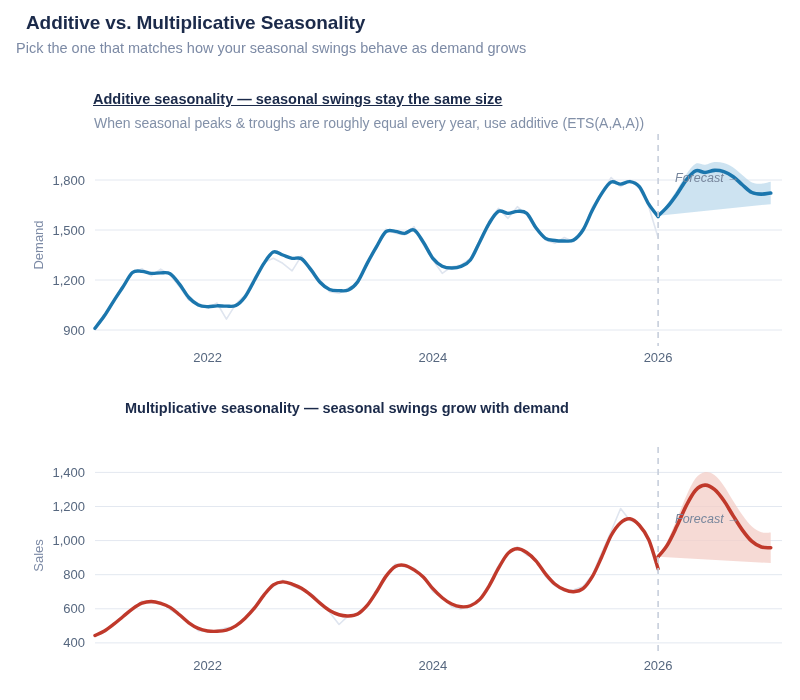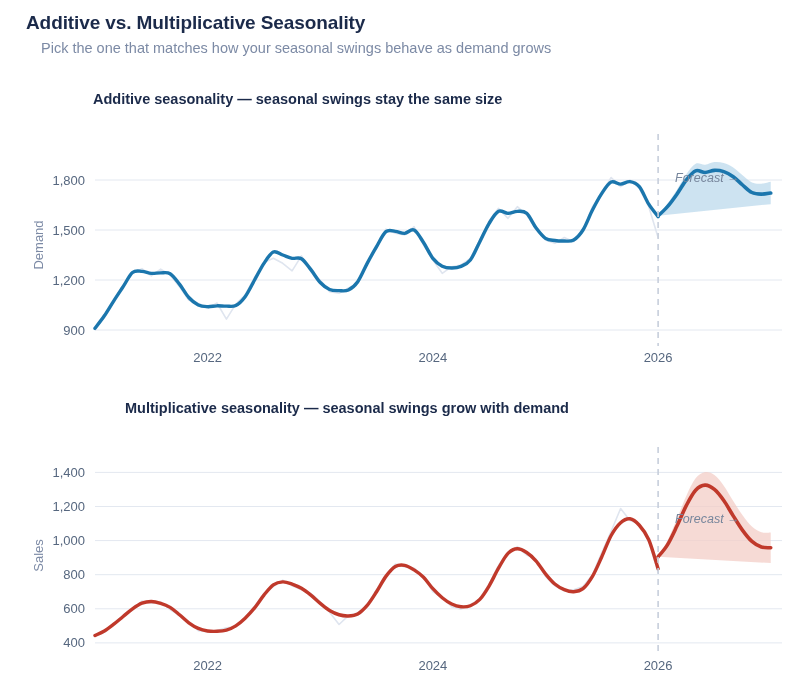--- a/index.html
+++ b/index.html
@@ -28,21 +28,21 @@
     left: 26px;
     top: 12px;
     font-size: 19px;
     font-weight: bold;
     color: #1b2a4a;
     letter-spacing: -0.1px;
     white-space: nowrap;
   }
   .hdr-sub {
     position: absolute;
-    left: 41px;
+    left: 16px;
     top: 40px;
     font-size: 14.5px;
     font-weight: normal;
     color: #7c8aa5;
     white-space: nowrap;
   }
 
   
   .panel-title {
     position: absolute;
@@ -114,21 +114,22 @@
   }
 </style>
 </head>
 <body>
 
 <div class="page">
 
   <div class="hdr-title">Additive vs. Multiplicative Seasonality</div>
   <div class="hdr-sub">Pick the one that matches how your seasonal swings behave as demand grows</div>
 
-  <div class="panel-title" style="left:93px; top:91px;">Additive seasonality — seasonal swings stay the same size</div>
+  <div class="panel-title" style="left:93px; top:91px;text-decoration:underline;">Additive seasonality — seasonal swings stay the same size</div>
+  <div class="panel-sub" style="left:94px; top:115px;">When seasonal peaks &amp; troughs are roughly equal every year, use additive (ETS(A,A,A))</div>
 
   <svg class="chart-svg" id="svg-additive" width="800" height="700">
       <line x1="95" x2="782" y1="330" y2="330" class="gridline"></line>
       <text x="85" y="334.5" text-anchor="end" class="tick-text">900</text>
       <line x1="95" x2="782" y1="280" y2="280" class="gridline"></line>
       <text x="85" y="284.5" text-anchor="end" class="tick-text">1,200</text>
       <line x1="95" x2="782" y1="230" y2="230" class="gridline"></line>
       <text x="85" y="234.5" text-anchor="end" class="tick-text">1,500</text>
       <line x1="95" x2="782" y1="180" y2="180" class="gridline"></line>
       <text x="85" y="184.5" text-anchor="end" class="tick-text">1,800</text>

